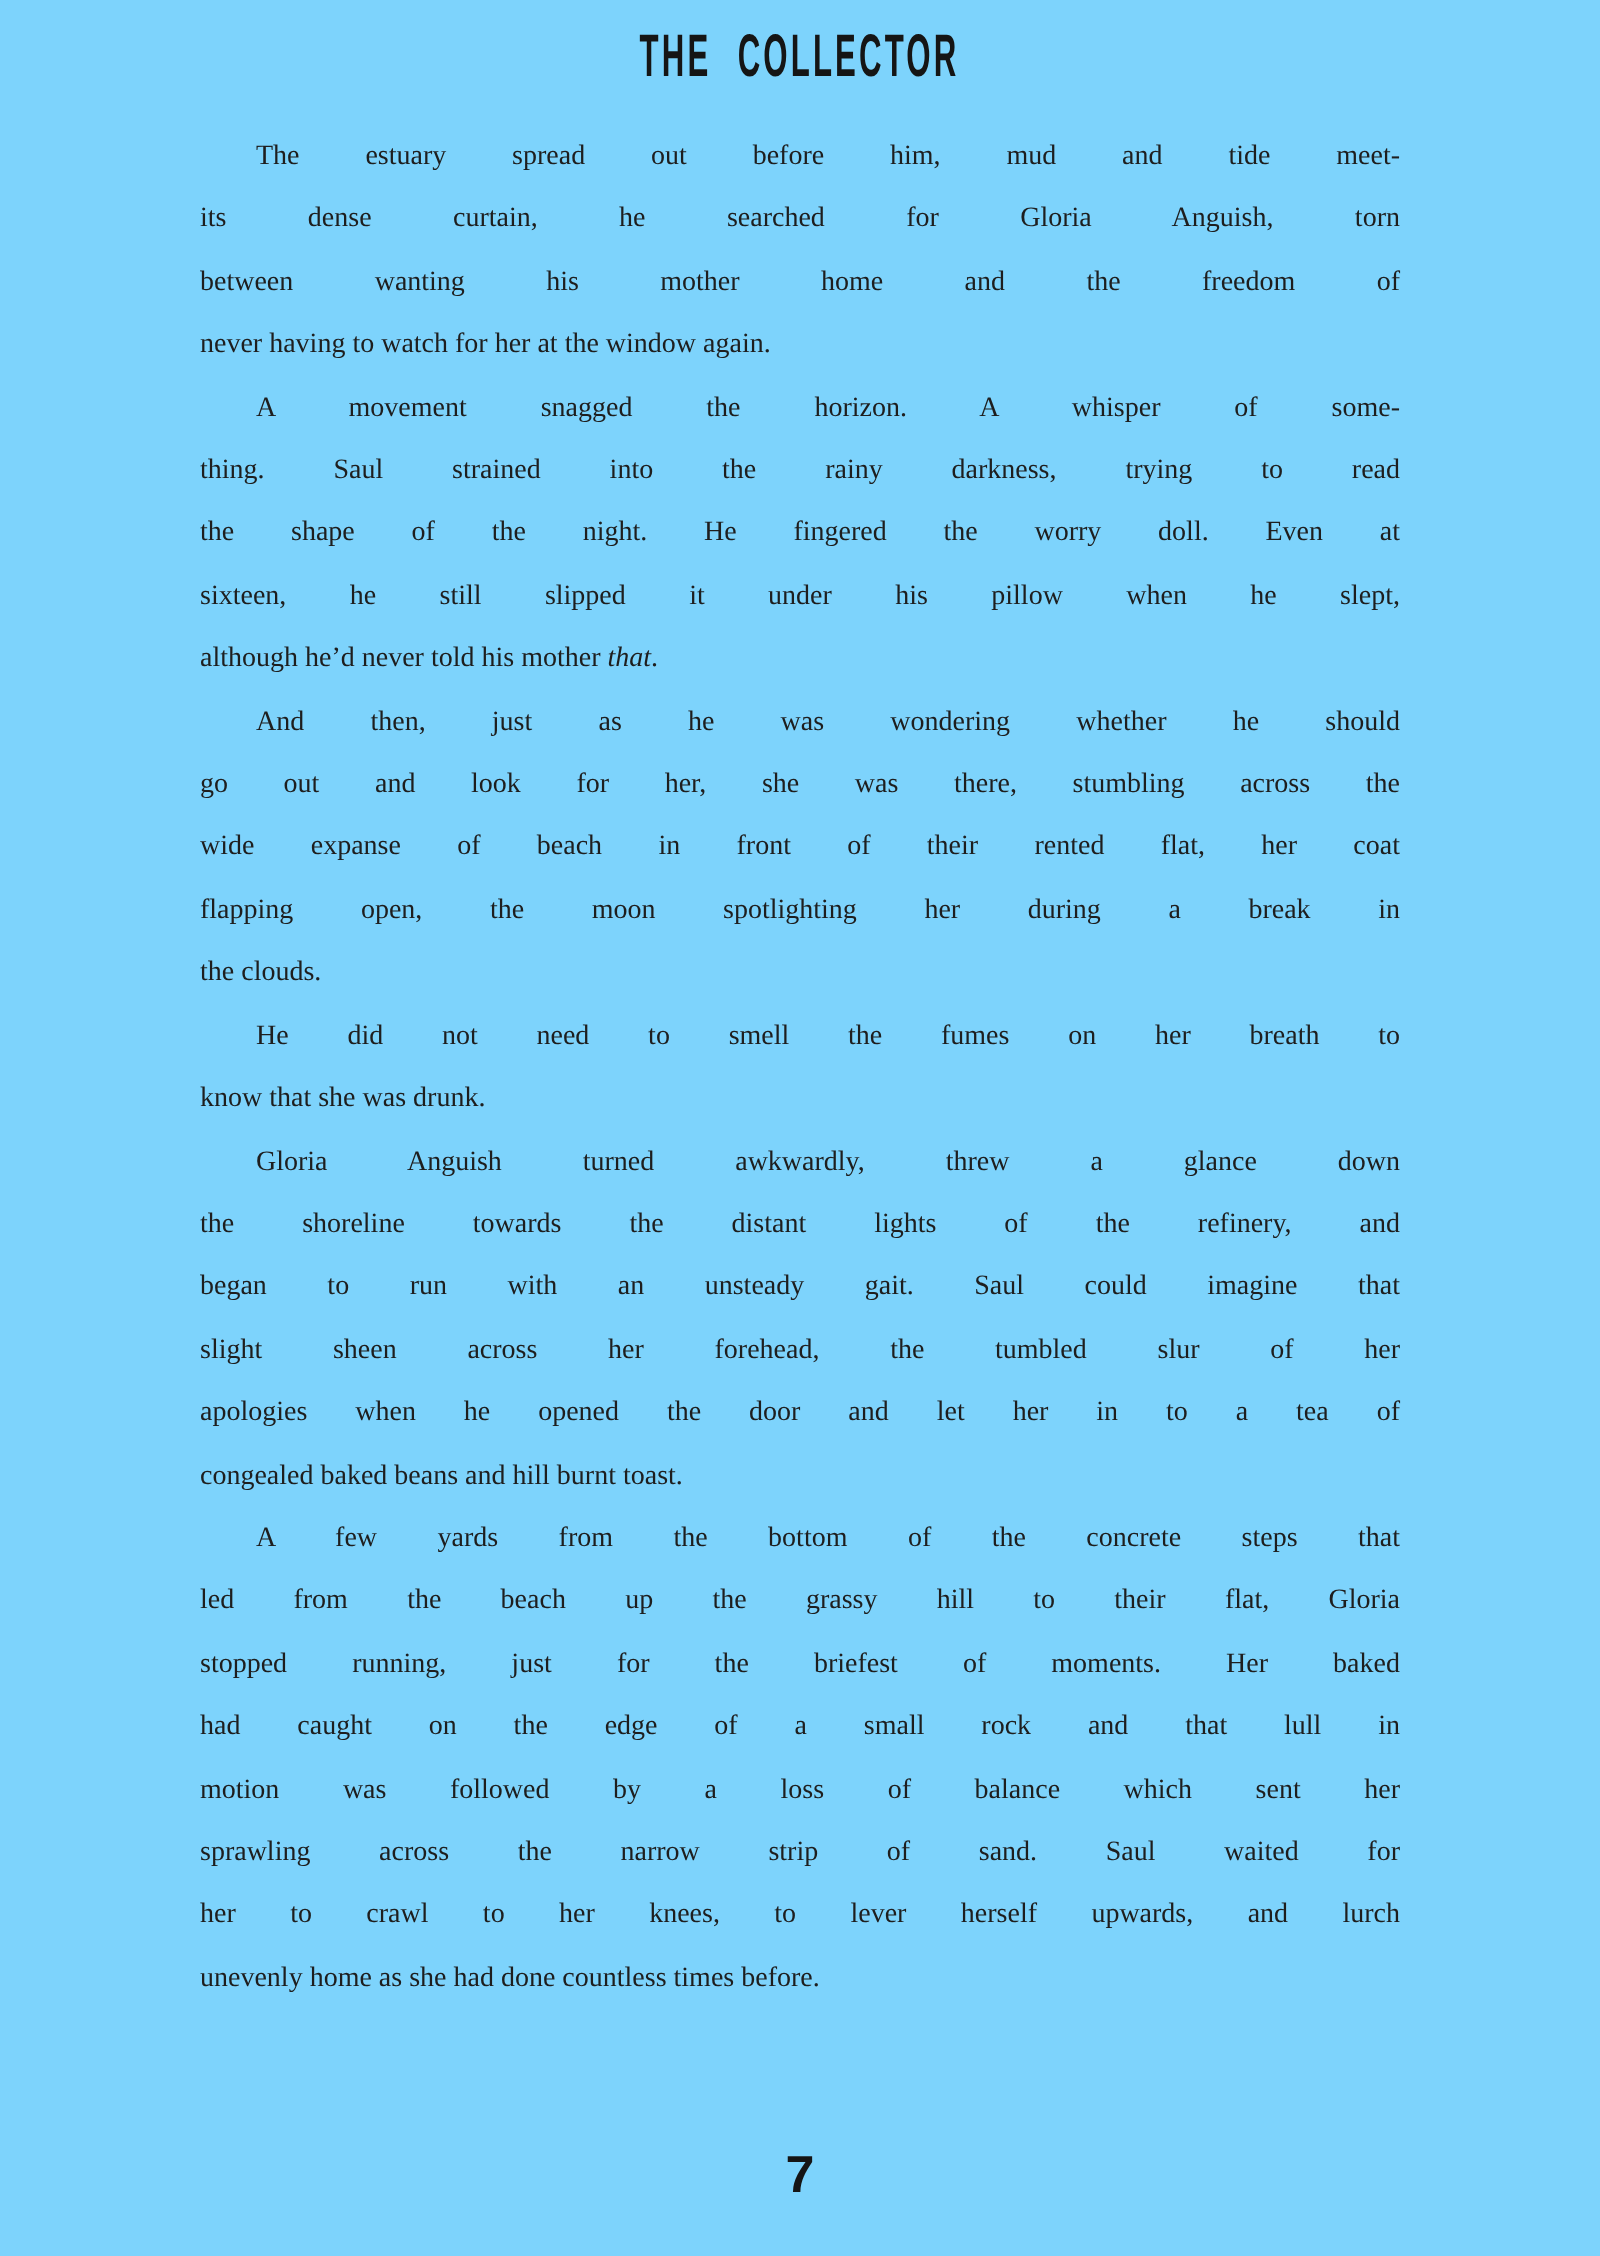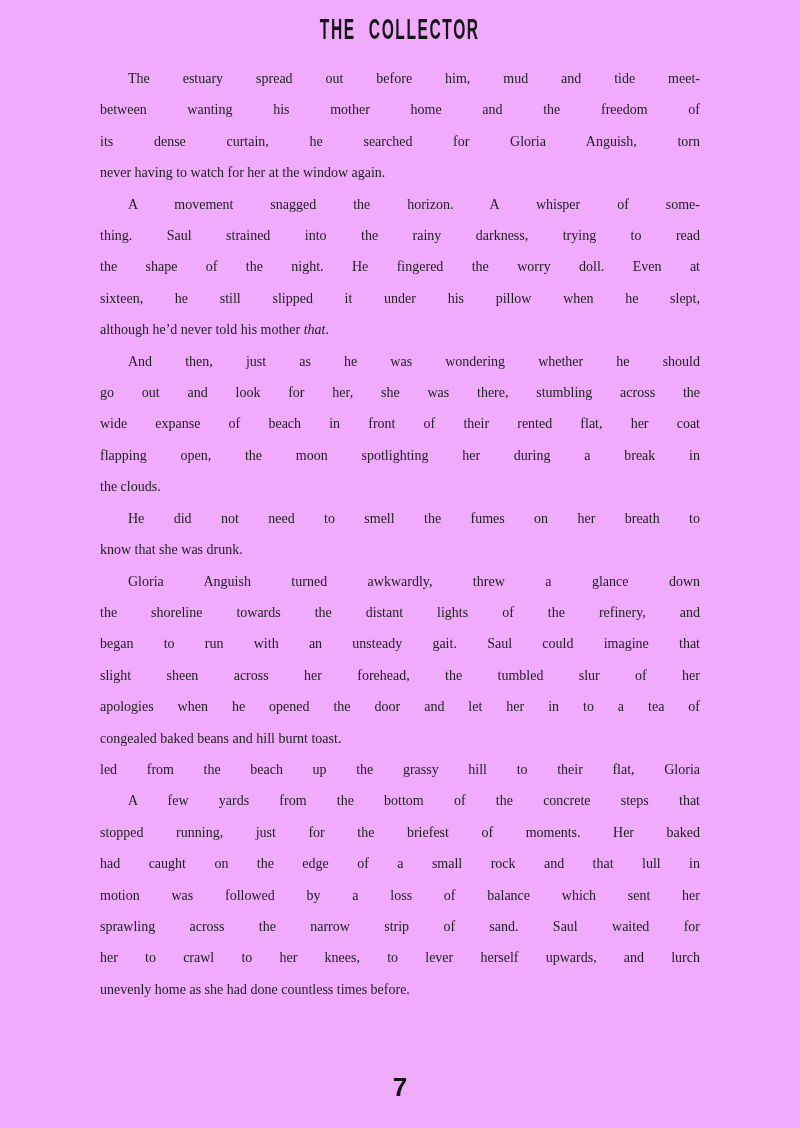--- a/index.html
+++ b/index.html
@@ -68,31 +68,31 @@
     font-family: "Liberation Sans", sans-serif;
     font-weight: 700;
     font-size: 26px;
     line-height: 26px;
     color: #151515;
   }
 </style>
 </head>
 <body>
 
-<div class="page" style="background: #f0abfc; color: rgb(30, 30, 30);">
+<div class="page" style="background: #7dd3fc; color: rgb(30, 30, 30);">
 
   <header class="running-header">
     <span class="title-text">THE COLLECTOR</span>
   </header>
 
   <main class="text-block">
       <div class="para">
         <div class="line para-first">The estuary spread out before him, mud and tide meet-</div>
+        <div class="line">its dense curtain, he searched for Gloria Anguish, torn</div>
         <div class="line">between wanting his mother home and the freedom of</div>
-        <div class="line">its dense curtain, he searched for Gloria Anguish, torn</div>
         <div class="line para-last">never having to watch for her at the window again.</div>
       </div>
       <div class="para">
         <div class="line para-first">A movement snagged the horizon. A whisper of some-</div>
         <div class="line">thing. Saul strained into the rainy darkness, trying to read</div>
         <div class="line">the shape of the night. He fingered the worry doll. Even at</div>
         <div class="line">sixteen, he still slipped it under his pillow when he slept,</div>
         <div class="line para-last"><span>although he’d never told his mother </span><span class="italic">that</span><span>.</span></div>
       </div>
       <div class="para">
@@ -108,22 +108,22 @@
       </div>
       <div class="para">
         <div class="line para-first">Gloria Anguish turned awkwardly, threw a glance down</div>
         <div class="line">the shoreline towards the distant lights of the refinery, and</div>
         <div class="line">began to run with an unsteady gait. Saul could imagine that</div>
         <div class="line">slight sheen across her forehead, the tumbled slur of her</div>
         <div class="line">apologies when he opened the door and let her in to a tea of</div>
         <div class="line para-last">congealed baked beans and hill burnt toast.</div>
       </div>
       <div class="para">
+        <div class="line para-first">A few yards from the bottom of the concrete steps that</div>
         <div class="line">led from the beach up the grassy hill to their flat, Gloria</div>
-        <div class="line para-first">A few yards from the bottom of the concrete steps that</div>
         <div class="line">stopped running, just for the briefest of moments. Her baked</div>
         <div class="line">had caught on the edge of a small rock and that lull in</div>
         <div class="line">motion was followed by a loss of balance which sent her</div>
         <div class="line">sprawling across the narrow strip of sand. Saul waited for</div>
         <div class="line">her to crawl to her knees, to lever herself upwards, and lurch</div>
         <div class="line para-last">unevenly home as she had done countless times before.</div>
       </div>
     </main>
 
   <footer class="page-footer">

